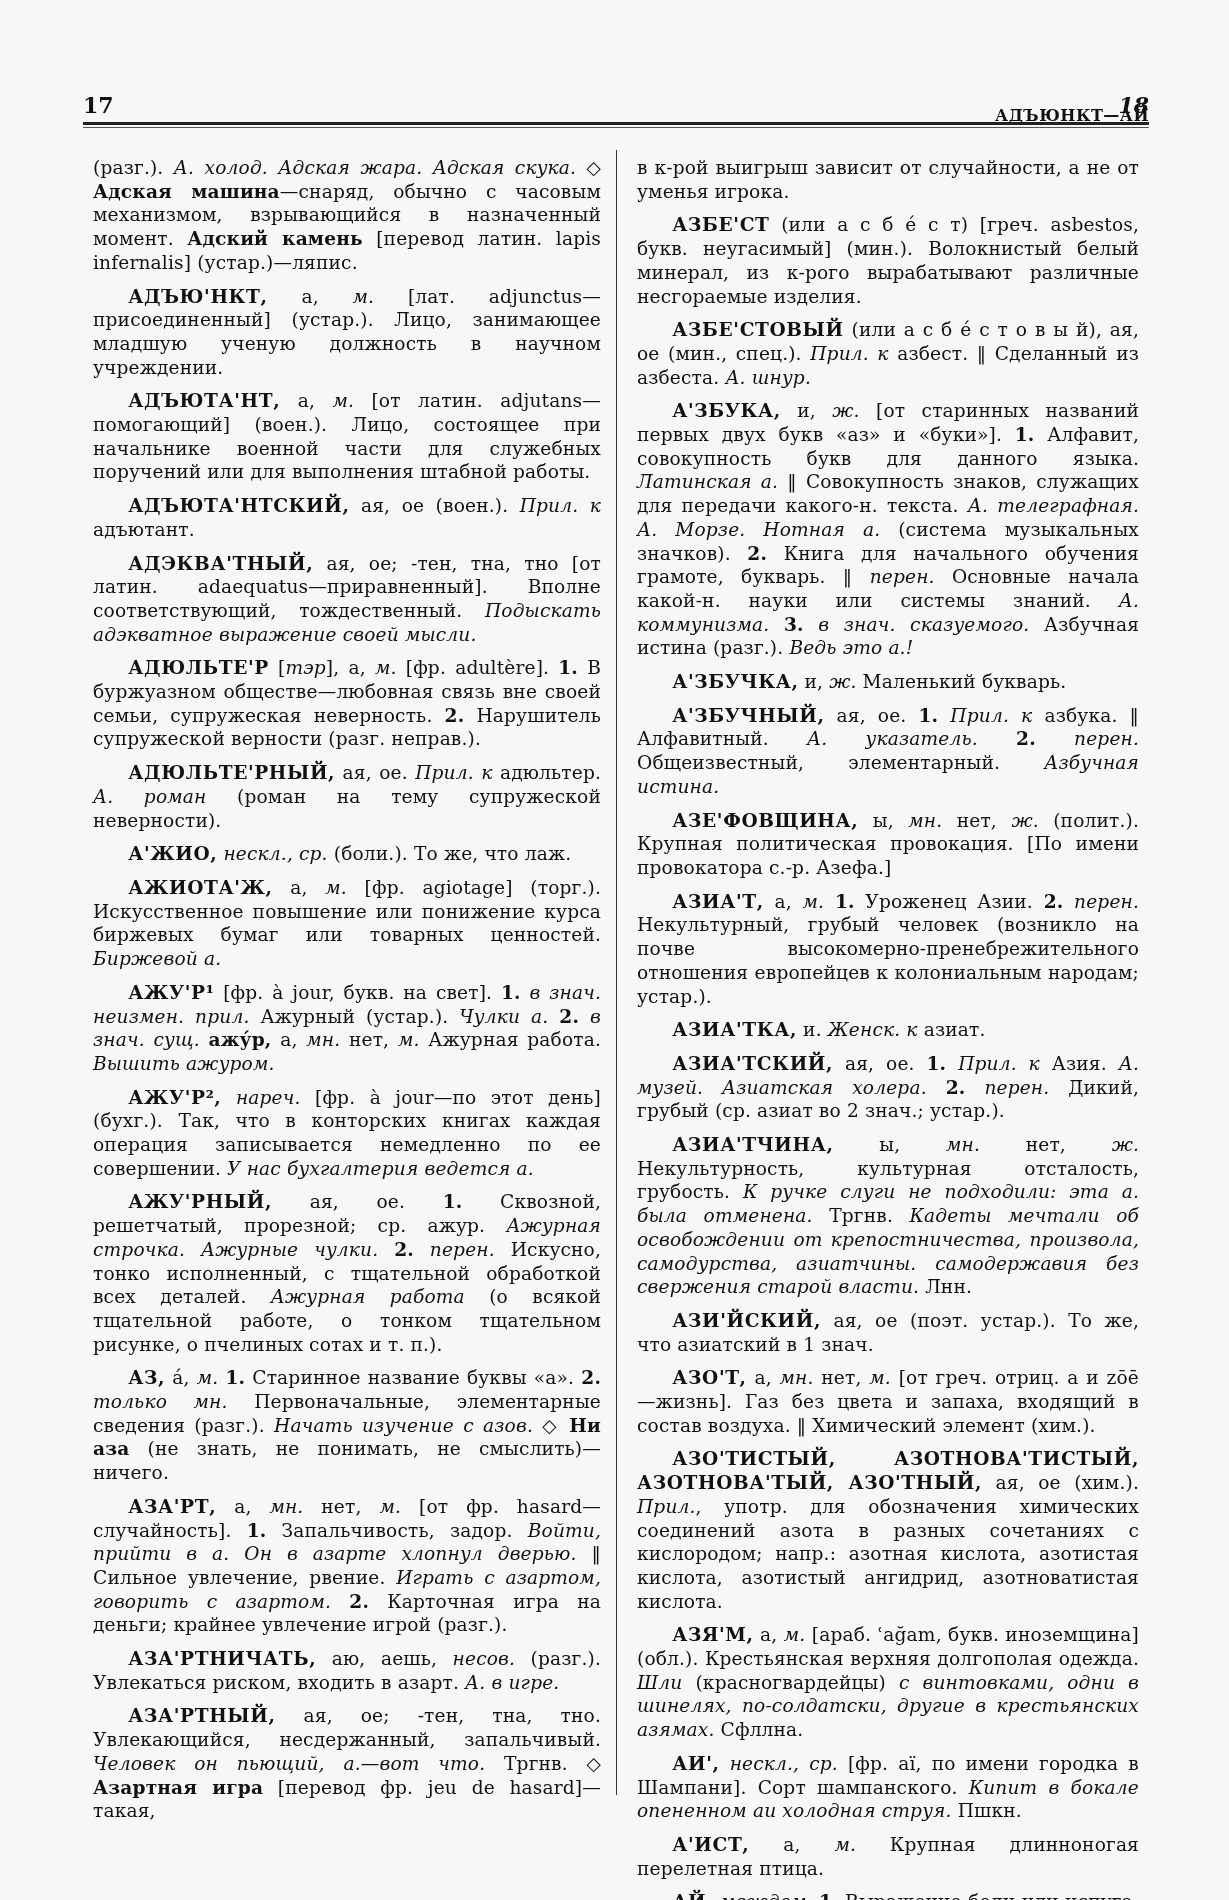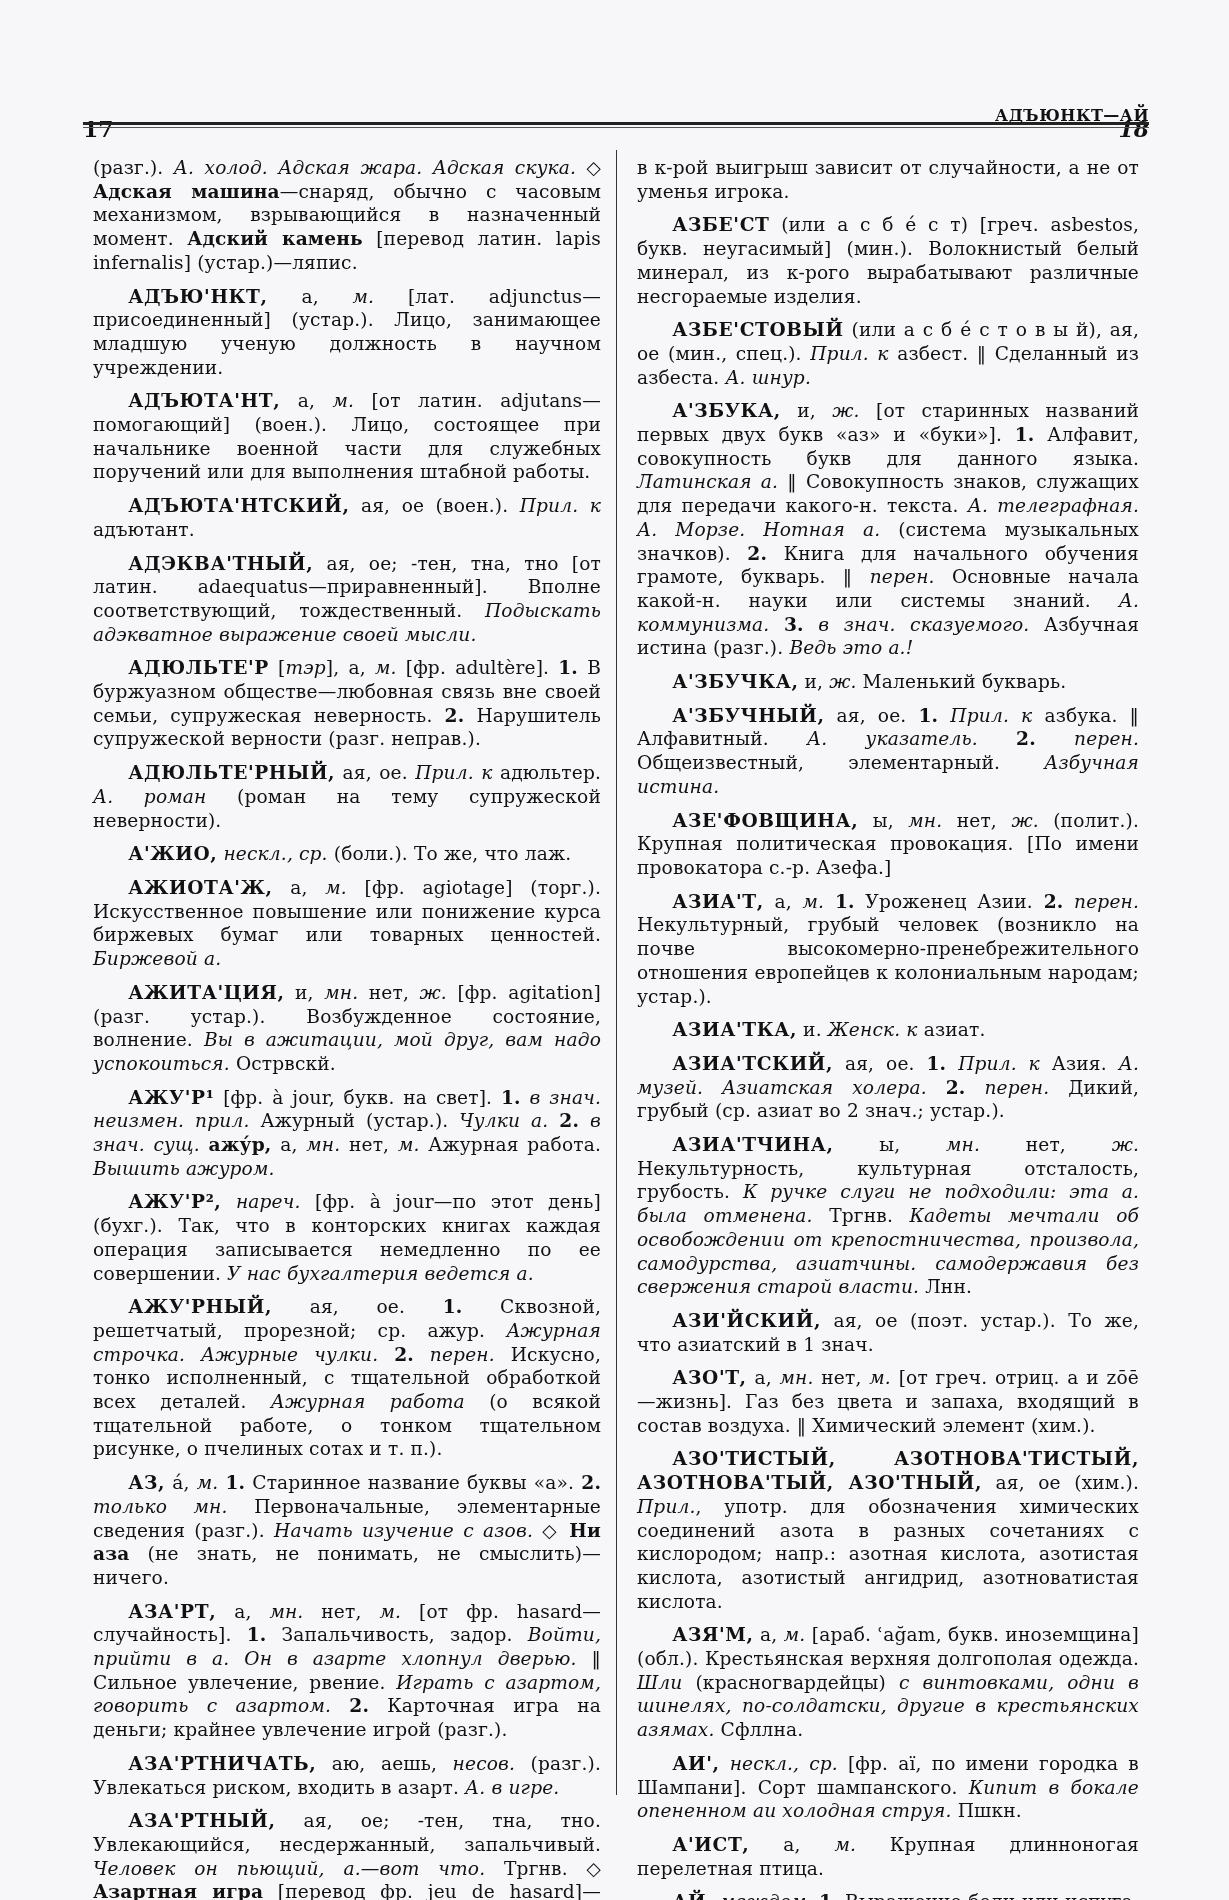--- a/index.html
+++ b/index.html
@@ -4,21 +4,21 @@
 <style>
   html, body { margin:0; padding:0; }
   body {
     width:1229px; height:1900px; background:#f7f6f9; color:#111;
     font-family:"DejaVu Serif","Liberation Serif",serif;
     position:relative; overflow:hidden;
   }
   .page-header {
     position:absolute; left:83px; top:92px; width:1066px; height:28px;
   }
-  .pnum { position:absolute; top:0; font-weight:bold; font-size:22px; font-family:"DejaVu Serif",serif;margin-top:24px; }
+  .pnum { position:absolute; top:0; font-weight:bold; font-size:22px; font-family:"DejaVu Serif",serif; }
   .pnum.left { left:0; }
   .pnum.right { right:0;font-style:italic; }
   .running-head { position:absolute; left:0; right:0; top:14px; text-align:right; font-weight:bold; font-size:16px; letter-spacing:0.5px; font-family:"DejaVu Serif",serif; }
   .rule { position:absolute; left:83px; width:1066px; top:122px; height:0; border-top:3px solid #222; }
   .rule2 { position:absolute; left:83px; width:1066px; top:127px; height:0; border-top:1px solid #555; }
   .col {
     position:absolute; top:146px; font-size:18.6px; line-height:23.7px;
     text-align:justify; hyphens:none; letter-spacing:0.15px;
   }
   .col.left { left:83px; width:528px; }
@@ -44,21 +44,20 @@
 <div class="col left" id="col-left">
     <p class="entry cont"><span>(разг.). </span><i>А. холод. Адская жара. Адская скука.</i><span> ◇ </span><b>Адская машина</b><span>—снаряд, обычно с часовым механизмом, взрывающийся в назначенный момент. </span><b>Адский камень</b><span> [перевод латин. lapis infernalis] (устар.)—ляпис.</span></p>
     <p class="entry"><span class="hw">АДЪЮ'НКТ,</span><span> а, </span><i>м.</i><span> [лат. adjunctus—присоединенный] (устар.). Лицо, занимающее младшую ученую должность в научном учреждении.</span></p>
     <p class="entry"><span class="hw">АДЪЮТА'НТ,</span><span> а, </span><i>м.</i><span> [от латин. adjutans—помогающий] (воен.). Лицо, состоящее при начальнике военной части для служебных поручений или для выполнения штабной работы.</span></p>
     <p class="entry"><span class="hw">АДЪЮТА'НТСКИЙ,</span><span> ая, ое (воен.). </span><i>Прил. к</i><span> адъютант.</span></p>
     <p class="entry"><span class="hw">АДЭКВА'ТНЫЙ,</span><span> ая, ое; -тен, тна, тно [от латин. adaequatus—приравненный]. Вполне соответствующий, тождественный. </span><i>Подыскать адэкватное выражение своей мысли.</i></p>
     <p class="entry"><span class="hw">АДЮЛЬТЕ'Р</span><span> [</span><i>тэр</i><span>], а, </span><i>м.</i><span> [фр. adultère]. </span><b>1.</b><span> В буржуазном обществе—любовная связь вне своей семьи, супружеская неверность. </span><b>2.</b><span> Нарушитель супружеской верности (разг. неправ.).</span></p>
     <p class="entry"><span class="hw">АДЮЛЬТЕ'РНЫЙ,</span><span> ая, ое. </span><i>Прил. к</i><span> адюльтер. </span><i>А. роман</i><span> (роман на тему супружеской неверности).</span></p>
     <p class="entry"><span class="hw">А'ЖИО,</span><span> </span><i>нескл., ср.</i><span> (боли.). То же, что лаж.</span></p>
     <p class="entry"><span class="hw">АЖИОТА'Ж,</span><span> а, </span><i>м.</i><span> [фр. agiotage] (торг.). Искусственное повышение или понижение курса биржевых бумаг или товарных ценностей. </span><i>Биржевой а.</i></p>
-    <p class="entry"><span class="hw">АЖИТА'ЦИЯ,</span><span> и, </span><i>мн.</i><span> нет, </span><i>ж.</i><span> [фр. agitation] (разг. устар.). Возбужденное состояние, волнение. </span><i>Вы в ажитации, мой друг, вам надо успокоиться.</i><span> Острвскй.</span></p>
     <p class="entry"><span class="hw">АЖУ'Р¹</span><span> [фр. à jour, букв. на свет]. </span><b>1.</b><span> </span><i>в знач. неизмен. прил.</i><span> Ажурный (устар.). </span><i>Чулки а.</i><span> </span><b>2.</b><span> </span><i>в знач. сущ.</i><span> </span><b>ажу́р,</b><span> а, </span><i>мн.</i><span> нет, </span><i>м.</i><span> Ажурная работа. </span><i>Вышить ажуром.</i></p>
     <p class="entry"><span class="hw">АЖУ'Р²,</span><span> </span><i>нареч.</i><span> [фр. à jour—по этот день] (бухг.). Так, что в конторских книгах каждая операция записывается немедленно по ее совершении. </span><i>У нас бухгалтерия ведется а.</i></p>
     <p class="entry"><span class="hw">АЖУ'РНЫЙ,</span><span> ая, ое. </span><b>1.</b><span> Сквозной, решетчатый, прорезной; ср. ажур. </span><i>Ажурная строчка. Ажурные чулки.</i><span> </span><b>2.</b><span> </span><i>перен.</i><span> Искусно, тонко исполненный, с тщательной обработкой всех деталей. </span><i>Ажурная работа</i><span> (о всякой тщательной работе, о тонком тщательном рисунке, о пчелиных сотах и т. п.).</span></p>
     <p class="entry"><span class="hw">АЗ,</span><span> а́, </span><i>м.</i><span> </span><b>1.</b><span> Старинное название буквы «а». </span><b>2.</b><span> </span><i>только мн.</i><span> Первоначальные, элементарные сведения (разг.). </span><i>Начать изучение с азов.</i><span> ◇ </span><b>Ни аза</b><span> (не знать, не понимать, не смыслить)—ничего.</span></p>
     <p class="entry"><span class="hw">АЗА'РТ,</span><span> а, </span><i>мн.</i><span> нет, </span><i>м.</i><span> [от фр. hasard—случайность]. </span><b>1.</b><span> Запальчивость, задор. </span><i>Войти, прийти в а. Он в азарте хлопнул дверью.</i><span> ‖ Сильное увлечение, рвение. </span><i>Играть с азартом, говорить с азартом.</i><span> </span><b>2.</b><span> Карточная игра на деньги; крайнее увлечение игрой (разг.).</span></p>
     <p class="entry"><span class="hw">АЗА'РТНИЧАТЬ,</span><span> аю, аешь, </span><i>несов.</i><span> (разг.). Увлекаться риском, входить в азарт. </span><i>А. в игре.</i></p>
     <p class="entry"><span class="hw">АЗА'РТНЫЙ,</span><span> ая, ое; -тен, тна, тно. Увлекающийся, несдержанный, запальчивый. </span><i>Человек он пьющий, а.—вот что.</i><span> Тргнв. ◇ </span><b>Азартная игра</b><span> [перевод фр. jeu de hasard]—такая,</span></p>
   </div>
 <div class="divider"></div>
 <div class="col right" id="col-right">

